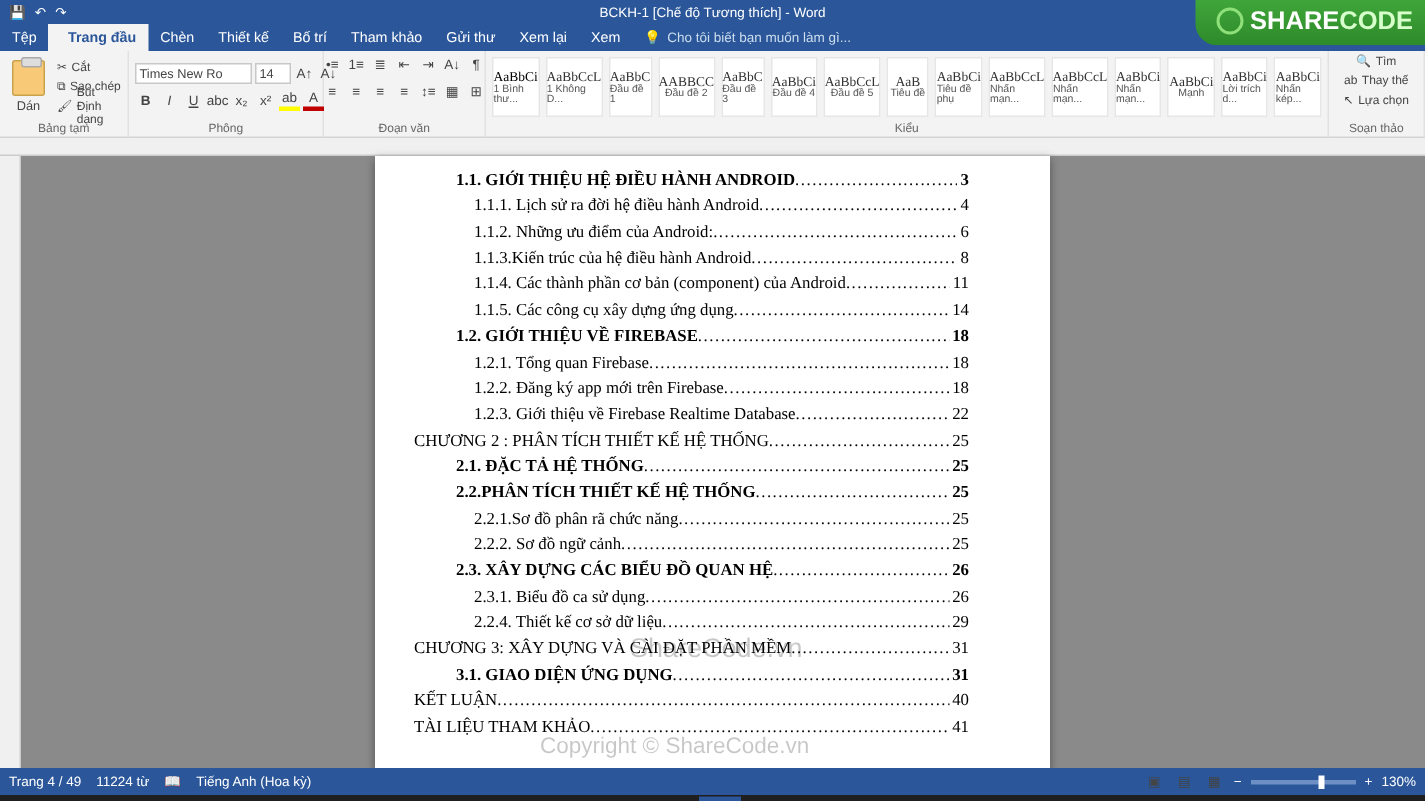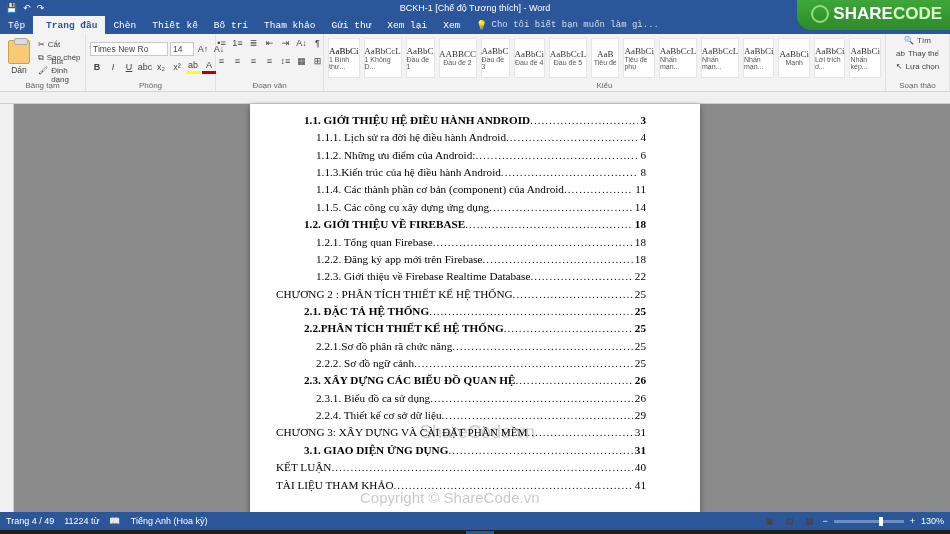--- a/index.html
+++ b/index.html
@@ -6,21 +6,21 @@
   html, body { width: 950px; height: 534px; overflow: hidden; font-family: "Segoe UI", Arial, sans-serif; background: #fff; }
 
   
   .titlebar { height: 16px; background: #2b579a; color: #fff; display: flex; align-items: center; font-size: 9px; position: relative; }
   .titlebar .left { display: flex; align-items: center; gap: 6px; padding-left: 6px; }
   .titlebar .center { position: absolute; left: 50%; transform: translateX(-50%); }
   .titlebar .right { margin-left: auto; display: flex; align-items: center; gap: 10px; padding-right: 4px; }
   .win-ctrl { width: 28px; height: 16px; display: inline-flex; align-items: center; justify-content: center; font-size: 10px; }
 
   
-  .tabs-row { height: 18px; background: #2b579a; display: flex; align-items: stretch; font-size: 9.5px; color: #fff; font-family: Liberation Mono, monospace; }
+  .tabs-row { height: 18px; background: #2b579a; display: flex; align-items: stretch; font-size: 9.5px; color: #fff; }
   .tabs-row .tab { padding: 0 8px; display: flex; align-items: center; cursor: pointer; }
   .tabs-row .tab.file { background: #2b579a; }
   .tabs-row .tab.active { background: #f3f3f3; color: #2b579a; font-weight: 600; padding-left: 13px; }
   .tabs-row .tell-me { display: flex; align-items: center; gap: 4px; margin-left: 8px; color: #cde; font-size: 9px; }
 
   
   .ribbon { height: 58px; background: #f3f3f3; border-bottom: 1px solid #d4d4d4; display: flex; font-size: 8.5px; color: #444; }
   .rgroup { border-right: 1px solid #e1e1e1; display: flex; flex-direction: column; }
   .rgroup .body { flex: 1; display: flex; align-items: center; padding: 2px 4px; gap: 4px; }
   .rgroup .label { text-align: center; font-size: 8px; color: #666; padding-bottom: 1px; height: 10px; }

